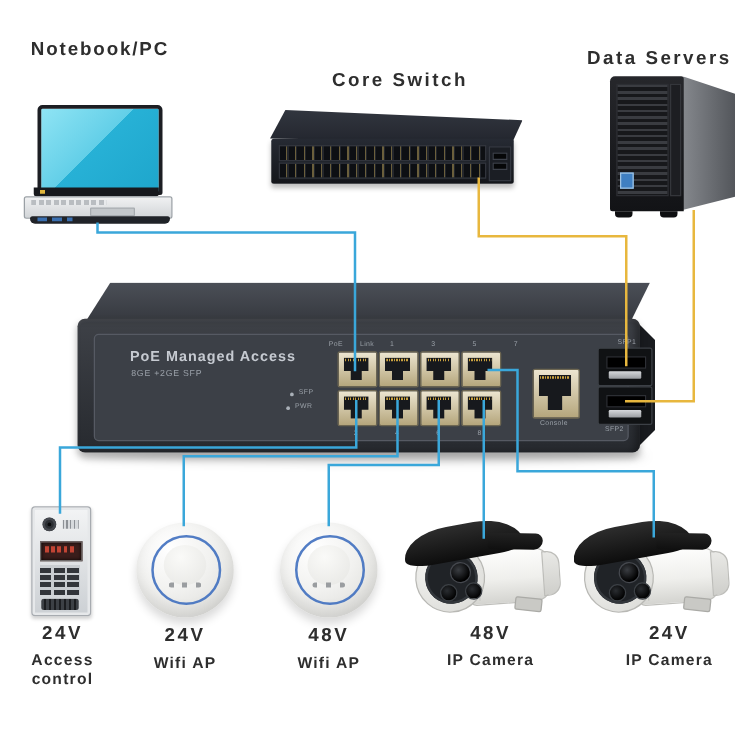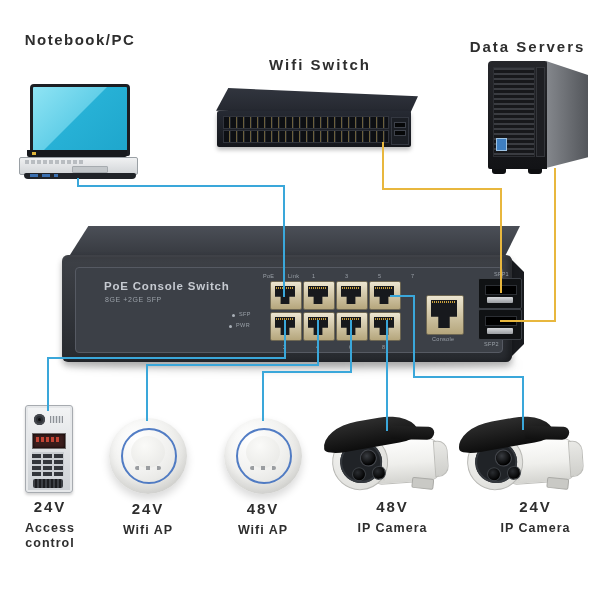--- a/index.html
+++ b/index.html
@@ -134,21 +134,21 @@
   svg.wires{position:absolute;left:0;top:0;z-index:10;pointer-events:none;}
 </style>
 </head>
 <body>
 
 <div id="stage">
 
   <div class="abs lbl lbl-big" style="left:0;top:30px;width:160px;">
     <div>Notebook/PC</div>
   </div>
-  <div class="abs lbl lbl-big" style="left:230px;top:55px;width:180px;letter-spacing:2px;">Wifi Switch</div>
+  <div class="abs lbl lbl-big" style="left:230px;top:55px;width:180px;letter-spacing:2px;">Core Switch</div>
   <div class="abs lbl lbl-big" style="left:445px;top:37px;width:165px;letter-spacing:2px;">Data Servers</div>
 
   <div>
     <div class="abs laptop-screen"></div>
     <div class="abs laptop-hinge"></div>
     <div class="abs laptop-dot"></div>
     <div class="abs laptop-deck"></div>
     <div class="abs laptop-keys"></div>
     <div class="abs laptop-pad"></div>
     <div class="abs laptop-base"></div>
@@ -174,21 +174,21 @@
     <div class="abs srv-foot"></div>
     <div class="abs srv-foot2"></div>
   </div>
 
   <div id="poe" class="abs">
     <div class="abs poe-shadow"></div>
     <div class="abs poe-top"></div>
     <div class="abs poe-side"></div>
     <div class="abs poe-front"></div>
     <div class="abs poe-panel"></div>
-    <div class="abs poe-title">PoE Console Switch</div>
+    <div class="abs poe-title">PoE Managed Access</div>
     <div class="abs poe-sub">8GE +2GE SFP</div>
 
     <div class="abs poe-led-dot" style="left:172px;top:92px;"></div>
     <div class="abs poe-led" style="left:179px;top:89px;">SFP</div>
     <div class="abs poe-led-dot" style="left:169px;top:103px;"></div>
     <div class="abs poe-led" style="left:176px;top:100px;">PWR</div>
 
     <div class="abs tinylbl" style="left:203px;top:51px;">PoE</div>
     <div class="abs tinylbl" style="left:228px;top:51px;">Link</div>
     <div class="abs tinylbl" style="left:252px;top:51px;">1</div>

